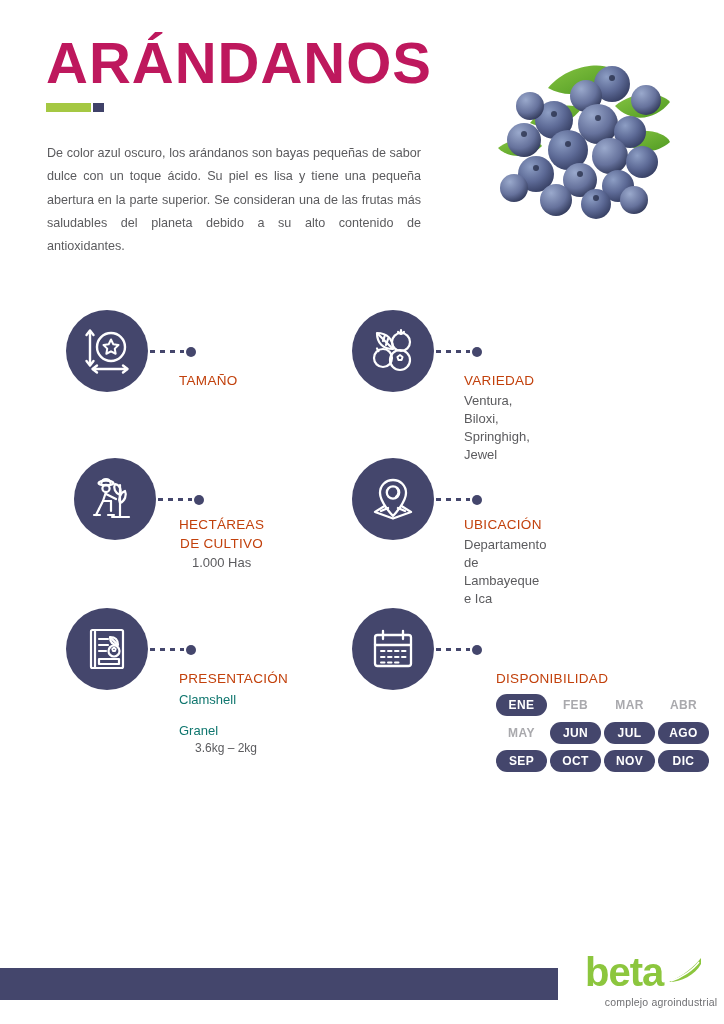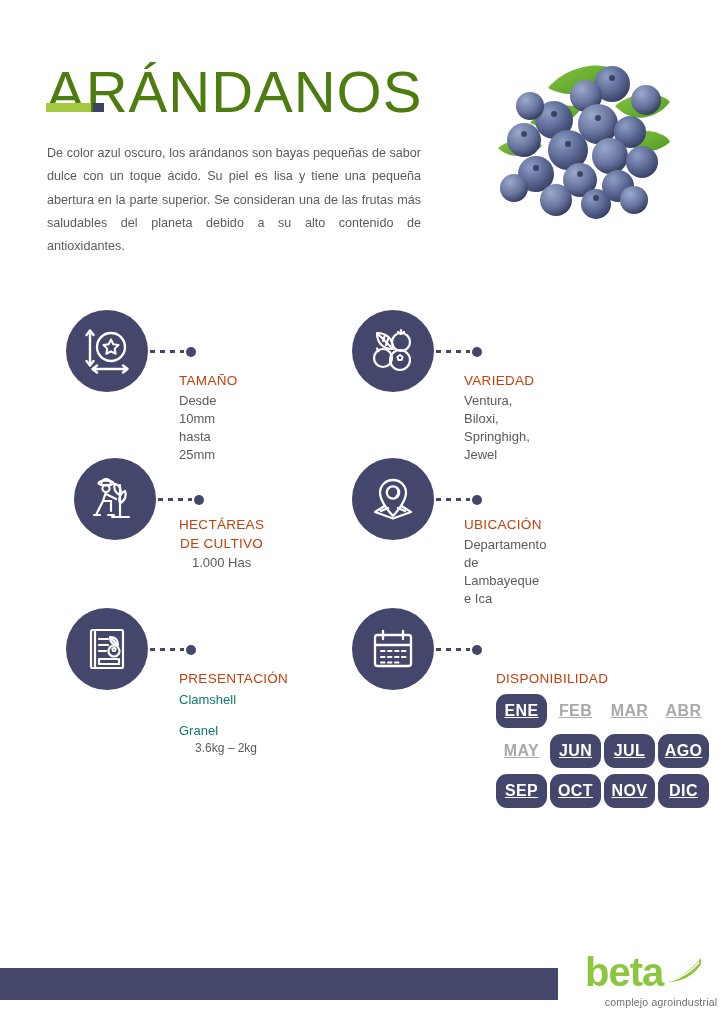--- a/index.html
+++ b/index.html
@@ -6,22 +6,22 @@
   html,body { background:#ffffff; }
   body {
     width:724px; height:1024px; position:relative; overflow:hidden;
     font-family:"Liberation Sans", sans-serif;
     color:#58585b;
   }
 
   
   #page-title {
     position:absolute; left:46px; top:34px;
-    font-size:58px; font-weight:normal; letter-spacing:1px;
-    color:#4d7c0f; line-height:1;margin-top:29px;
+    font-size:58px; font-weight:bold; letter-spacing:1px;
+    color:#be185d; line-height:1;
   }
   #accent-bar { position:absolute; left:46px; top:103px; width:58px; height:9px; display:flex; }
   #accent-bar .seg-green { flex:1; background:#a5c843; }
   #accent-bar .seg-navy  { width:11px; background:#3f4168; margin-left:2px; }
 
   #intro-text {
     position:absolute; left:47px; top:142px; width:374px;
     font-size:12.6px; line-height:1.85; color:#5b5b5e; text-align:justify;
   }
 
@@ -67,22 +67,22 @@
   #item-tamano .info-text       { left:113px; top:62px; }
   #item-variedad .info-text     { left:112px; top:62px; }
   #item-hectareas .info-text    { left:105px; top:58px;text-align:center; }
   #item-ubicacion .info-text    { left:112px; top:58px; }
   #item-presentacion .info-text { left:113px; top:62px; }
   #item-disponibilidad .info-text { left:112px; top:62px;margin-left:32px; }
 
   
   #month-grid { margin-top:5px; display:grid; grid-template-columns:repeat(4,51px); gap:6px 3px; }
   .month-pill {
-    height:34px; border-radius:11px; display:flex; align-items:center; justify-content:center;
-    font-size:16px; font-weight:bold; letter-spacing:.4px;text-decoration:underline;
+    height:22px; border-radius:11px; display:flex; align-items:center; justify-content:center;
+    font-size:12px; font-weight:bold; letter-spacing:.4px;
   }
   .month-pill.active   { background:#44466c; color:#ffffff; }
   .month-pill.inactive { background:transparent; color:#a9a9ad; }
 
   
   #footer-bar { position:absolute; left:0; top:968px; width:558px; height:32px; background:#44466c; }
   #brand-logo { position:absolute; left:583px; top:948px; width:130px; }
   #brand-logo svg { width:124px; height:52px; display:block; }
   #brand-tagline {
     font-size:10.5px; color:#6f6f72; letter-spacing:.2px; text-align:center;
@@ -174,22 +174,20 @@
       <circle cx="30" cy="22" r="14"></circle>
       <path d="M30 14.5 l2.3 4.7 5.2 .75 -3.75 3.65 .9 5.15 -4.65 -2.45 -4.65 2.45 .9 -5.15 -3.75 -3.65 5.2 -.75 Z" stroke-width="2"></path>
     </svg>
   </div>
   <div class="connector">
     <div class="dash"></div>
     <div class="dot"></div>
   </div>
   <div class="info-text">
     <div class="info-title">TAMAÑO</div>
-    <div class="info-body">Desde 10mm
-hasta 25mm</div>
   </div>
 </div>
 
 <div class="info-item" id="item-variedad">
   <div class="icon-circle">
     <svg viewBox="0 0 52 52" fill="none" stroke="#ffffff" stroke-width="2.2" stroke-linecap="round" stroke-linejoin="round">
       <path d="M10 8 C20 8, 26 14, 26 24 C16 24, 10 18, 10 8 Z"></path>
       <path d="M11 9 L25 23"></path>
         <path d="M18 10 L16 16"></path>
         <path d="M21 14 L19 20"></path>

